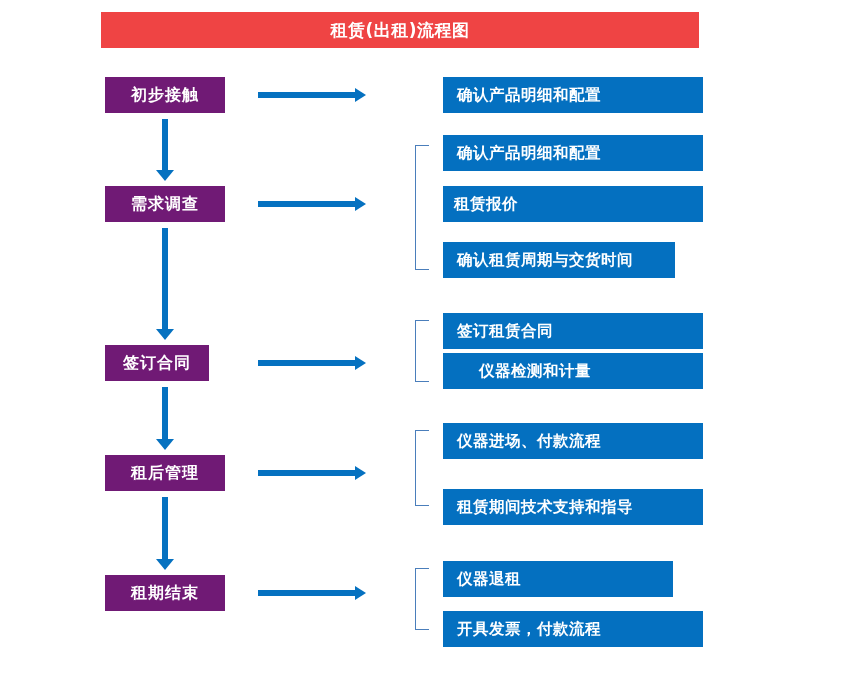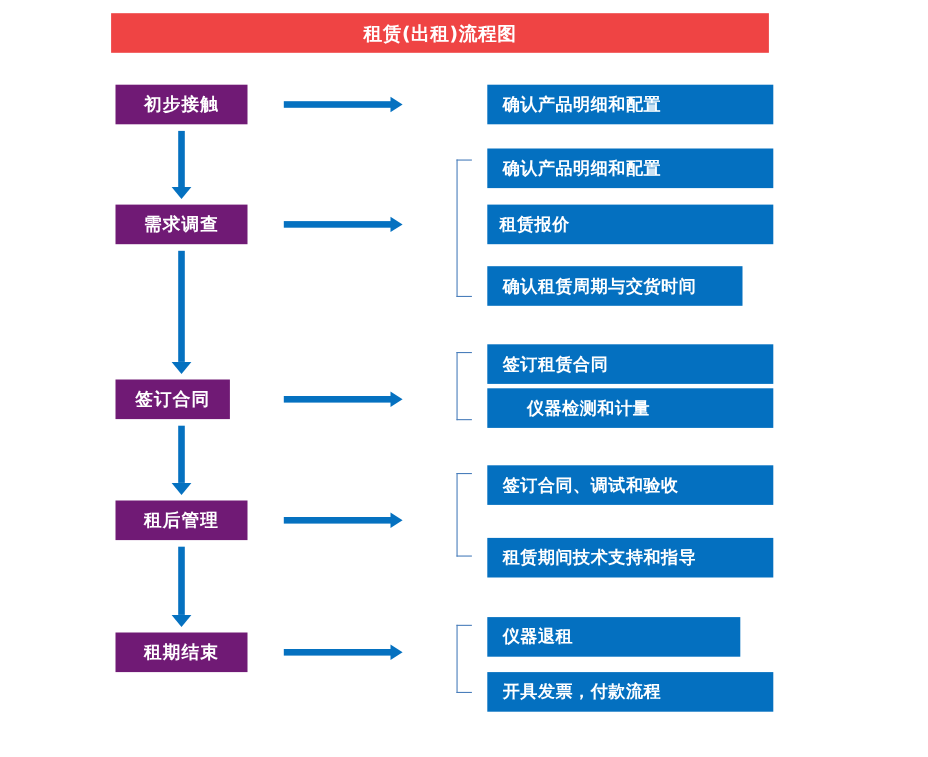--- a/index.html
+++ b/index.html
@@ -190,21 +190,21 @@
   <div class="detail-box" style="left:443px; top:135px; width:260px; height:36px;">确认产品明细和配置</div>
 
   <div class="detail-box" style="left:443px; top:186px; width:260px; height:36px;padding-left:11px;">租赁报价</div>
 
   <div class="detail-box" style="left:443px; top:242px; width:232px; height:36px;">确认租赁周期与交货时间</div>
 
   <div class="detail-box" style="left:443px; top:313px; width:260px; height:36px;">签订租赁合同</div>
 
   <div class="detail-box" style="left:443px; top:353px; width:260px; height:36px;padding-left:36px;">仪器检测和计量</div>
 
-  <div class="detail-box" style="left:443px; top:423px; width:260px; height:36px;">签订合同、调试和验收</div>
+  <div class="detail-box" style="left:443px; top:423px; width:260px; height:36px;">仪器进场、付款流程</div>
 
   <div class="detail-box" style="left:443px; top:489px; width:260px; height:36px;">租赁期间技术支持和指导</div>
 
   <div class="detail-box" style="left:443px; top:561px; width:230px; height:36px;">仪器退租</div>
 
   <div class="detail-box" style="left:443px; top:611px; width:260px; height:36px;">开具发票，付款流程</div>
 
 </div>
 
 </body></html>

